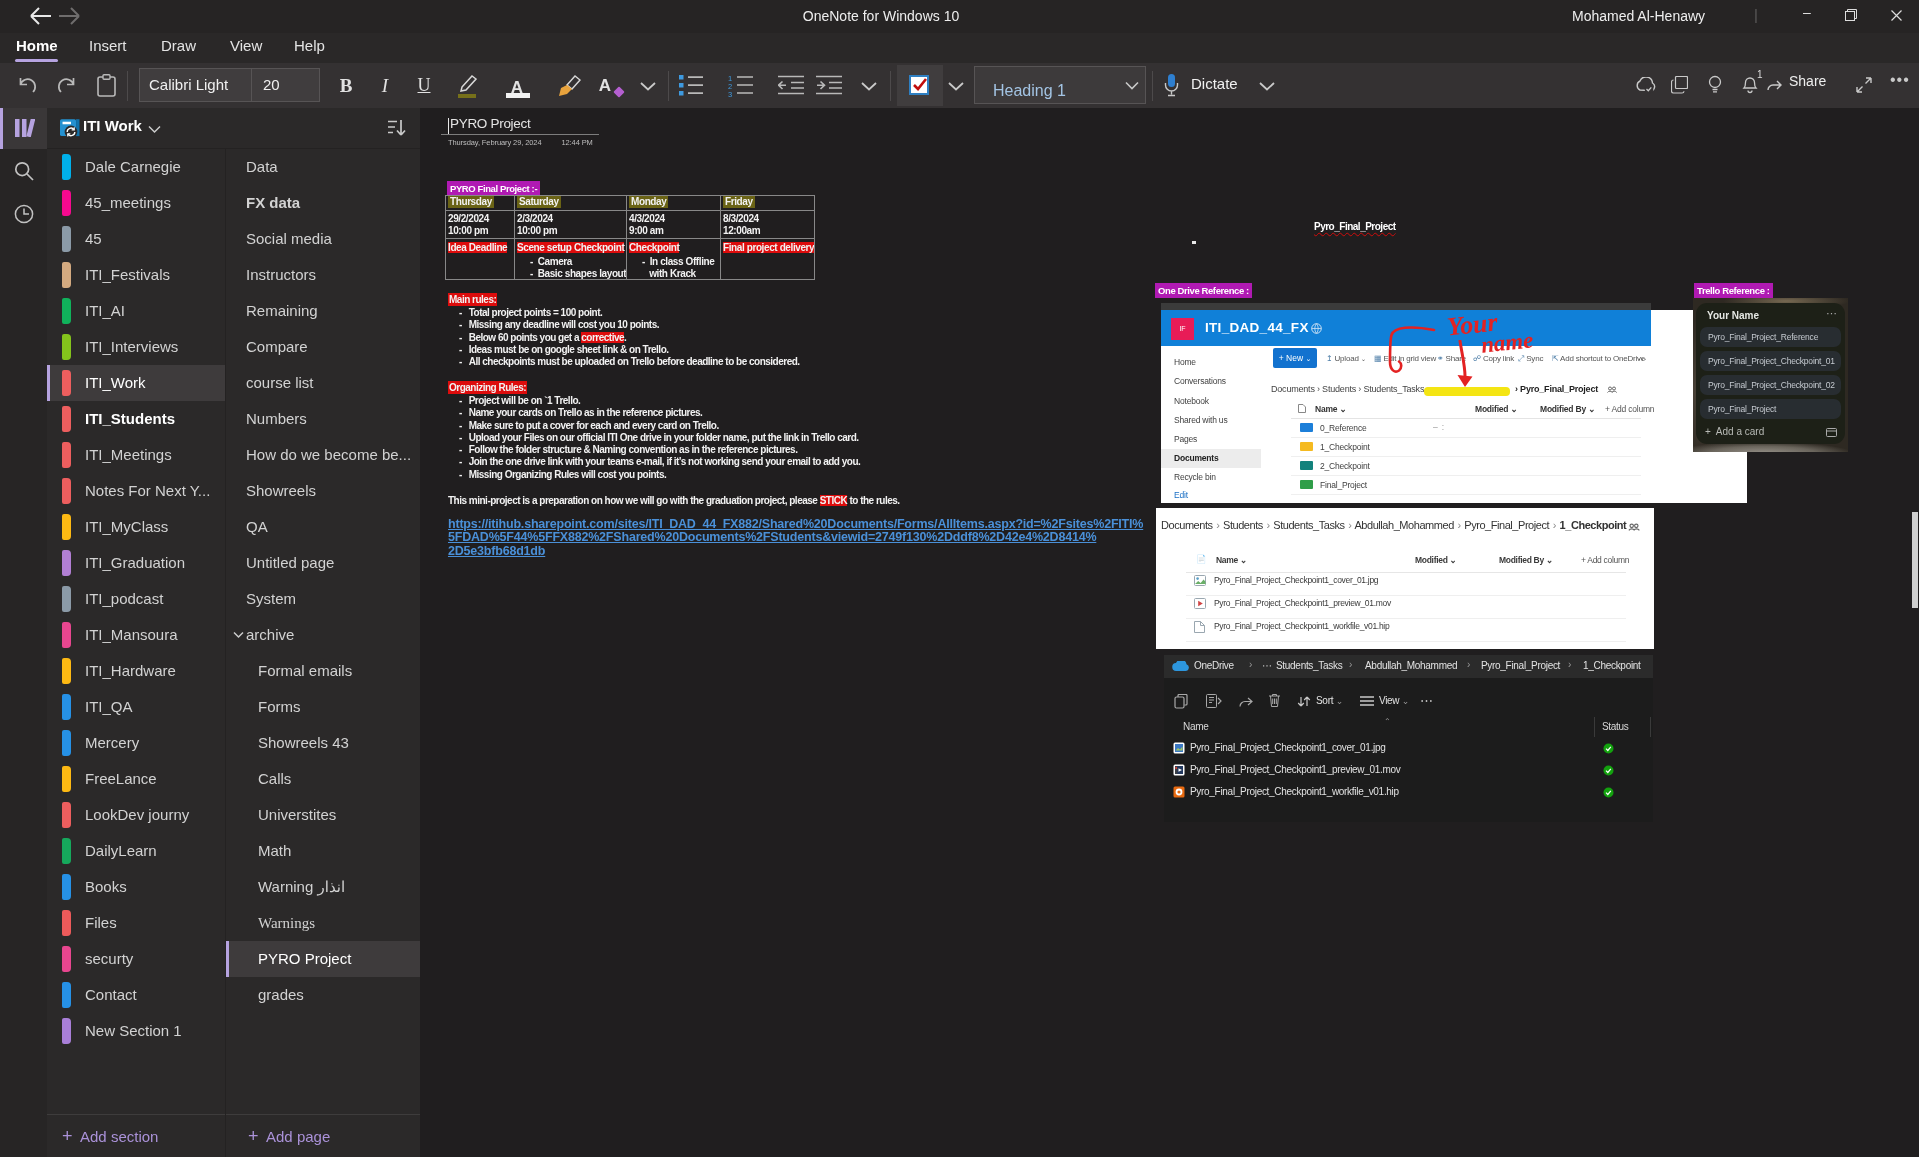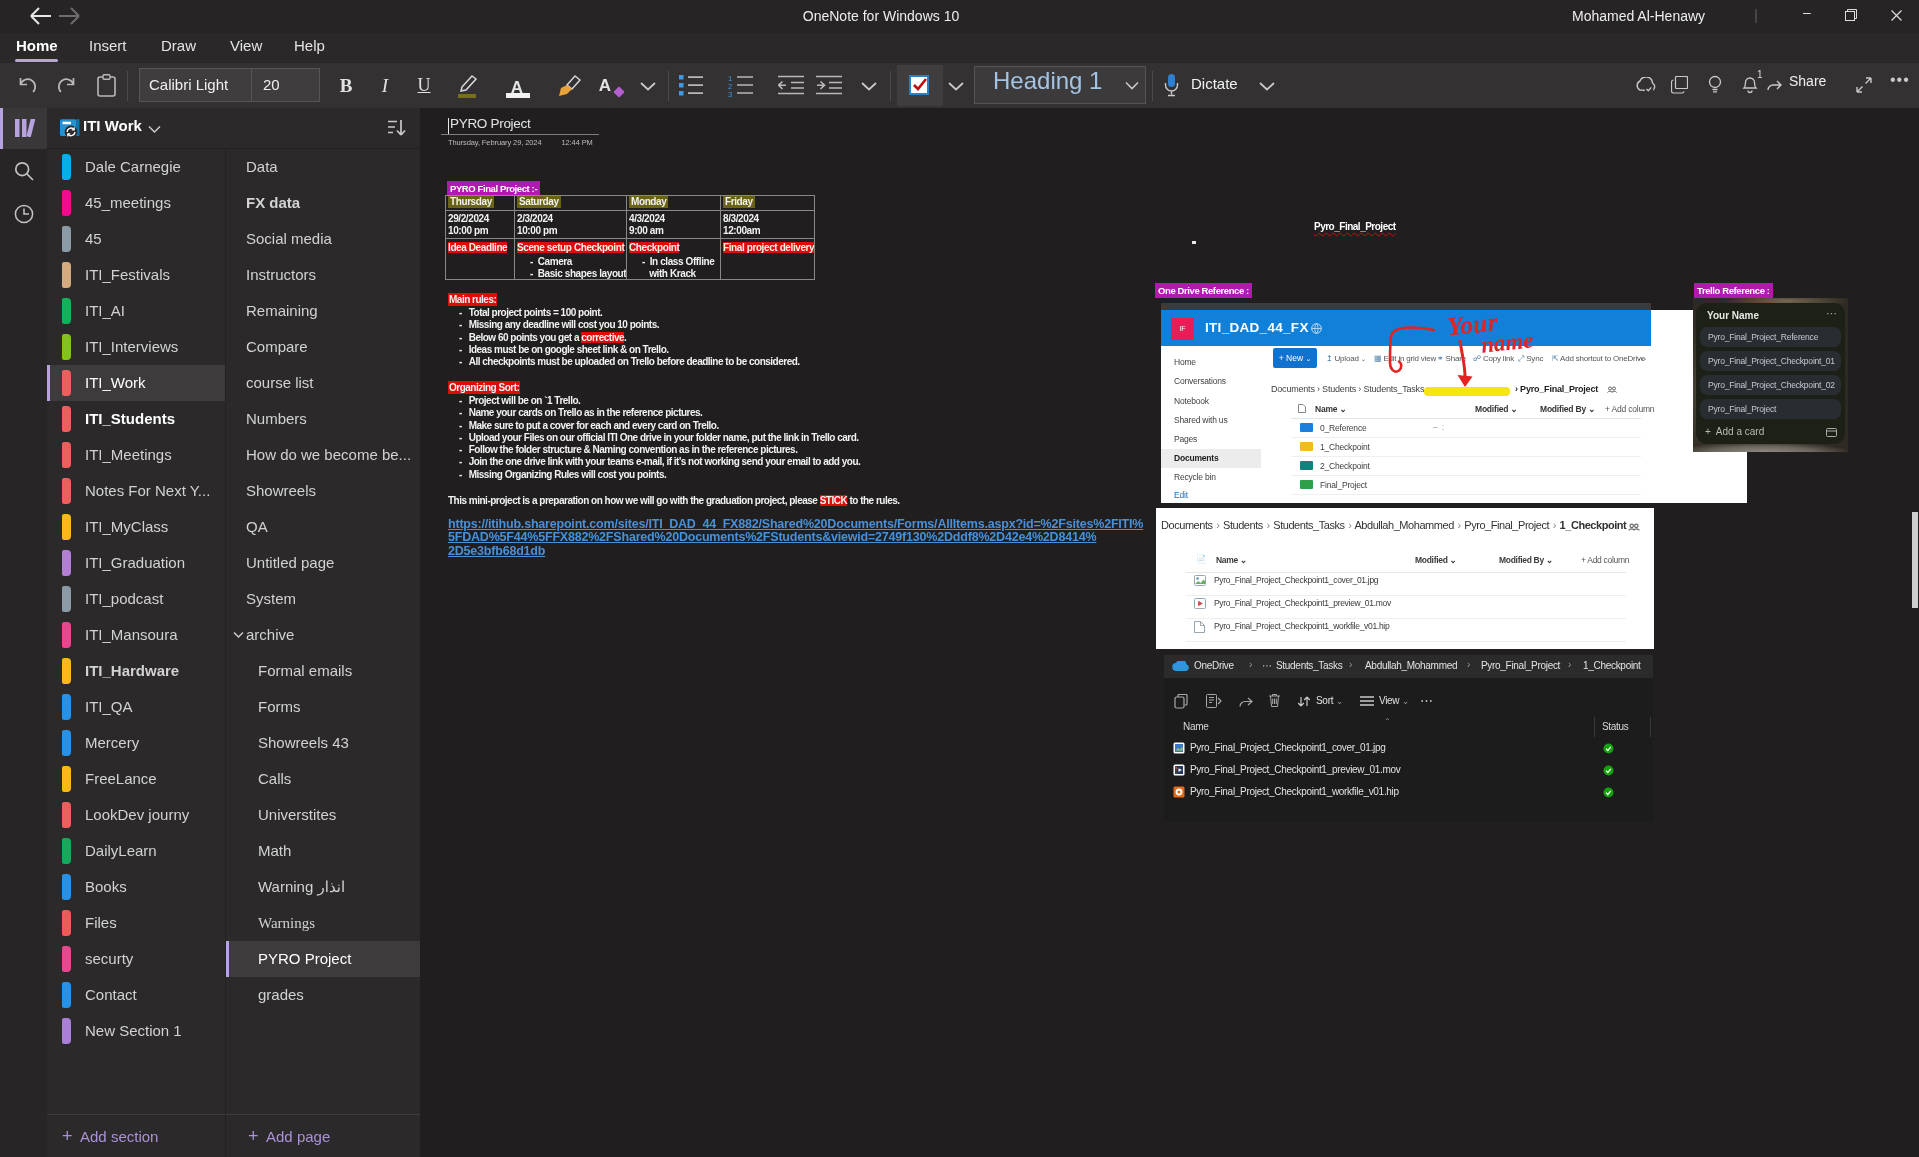--- a/index.html
+++ b/index.html
@@ -149,21 +149,21 @@
     <div class="vsep" style="left:890px"></div>
     <div class="abs" style="left:897px;top:2px;width:46px;height:41px;background:#403d3e"></div>
     <div class="abs" style="left:909px;top:12px;width:20px;height:20px;background:#fff;border:2px solid #2e7fc2;box-sizing:border-box"></div>
     <svg class="abs" style="left:912px;top:14px" width="16" height="15" viewBox="0 0 16 15">
         <path d="M2 8 L6 12 L14 2" stroke="#c00c0c" stroke-width="2.6" fill="none"></path>
       </svg>
     <svg class="abs" style="left:948px;top:18px" width="16" height="10" viewBox="0 0 16 10">
         <path d="M1 2 L8 8.5 L15 2" stroke="#c9c9c9" stroke-width="1.8" fill="none"></path>
       </svg>
     <div class="abs" style="left:974px;top:3px;width:172px;height:38px;background:#3d3a3b;border:1px solid #575455;box-sizing:border-box"></div>
-    <div class="abs" style="left:993px;top:4px;font-size:24px;color:#a3c4e4">Heading 1</div>
+    <div class="abs" style="left:993px;top:19px;font-size:16px;color:#a3c4e4">Heading 1</div>
     <svg class="abs" style="left:1125px;top:18px" width="14" height="9" viewBox="0 0 14 9">
         <path d="M1 1.5 L7 7.5 L13 1.5" stroke="#c9c9c9" stroke-width="1.6" fill="none"></path>
       </svg>
     <div class="vsep" style="left:1152px"></div>
     <svg class="abs" style="left:1164px;top:11px" width="15" height="23" viewBox="0 0 15 23">
         <rect x="4" y="0" width="7" height="13" rx="3.5" fill="#2e7fd0"></rect>
         <path d="M1.5 9 v2 a6 6 0 0 0 12 0 v-2 M7.5 17.5 v3 M4 21.5 h7" stroke="#c9c9c9" stroke-width="1.4" fill="none"></path>
       </svg>
     <div class="abs" style="left:1191px;top:12px;font-size:15px;color:#f0f0f0">Dictate</div>
     <svg class="abs" style="left:1259px;top:18px" width="16" height="10" viewBox="0 0 16 10">
@@ -242,21 +242,21 @@
     <div class="srow" style="top:185px;"><span class="tab" style="background:#10b25b"></span>ITI_AI</div>
     <div class="srow" style="top:221px;"><span class="tab" style="background:#84c31c"></span>ITI_Interviews</div>
     <div class="srow" style="top:257px;background:#3e3b3c;color:#fff;"><span class="selbar"></span><span class="tab" style="background:#ed5e5e"></span>ITI_Work</div>
     <div class="srow" style="top:293px;font-weight:bold;color:#fff;"><span class="tab" style="background:#ed5e5e"></span>ITI_Students</div>
     <div class="srow" style="top:329px;"><span class="tab" style="background:#ed5e5e"></span>ITI_Meetings</div>
     <div class="srow" style="top:365px;"><span class="tab" style="background:#ed5e5e"></span>Notes For Next Y...</div>
     <div class="srow" style="top:401px;"><span class="tab" style="background:#fdb913"></span>ITI_MyClass</div>
     <div class="srow" style="top:437px;"><span class="tab" style="background:#b27fd4"></span>ITI_Graduation</div>
     <div class="srow" style="top:473px;"><span class="tab" style="background:#8b9aa7"></span>ITI_podcast</div>
     <div class="srow" style="top:509px;"><span class="tab" style="background:#e8468f"></span>ITI_Mansoura</div>
-    <div class="srow" style="top:545px;font-weight:bold;"><span class="tab" style="background:#fdb913"></span>ITI_Hardware</div>
+    <div class="srow" style="top:545px;"><span class="tab" style="background:#fdb913"></span>ITI_Hardware</div>
     <div class="srow" style="top:581px;"><span class="tab" style="background:#2691e6"></span>ITI_QA</div>
     <div class="srow" style="top:617px;"><span class="tab" style="background:#2691e6"></span>Mercery</div>
     <div class="srow" style="top:653px;"><span class="tab" style="background:#fdb913"></span>FreeLance</div>
     <div class="srow" style="top:689px;"><span class="tab" style="background:#ed5e5e"></span>LookDev journy</div>
     <div class="srow" style="top:725px;"><span class="tab" style="background:#16a85c"></span>DailyLearn</div>
     <div class="srow" style="top:761px;"><span class="tab" style="background:#2691e6"></span>Books</div>
     <div class="srow" style="top:797px;"><span class="tab" style="background:#ed5a5a"></span>Files</div>
     <div class="srow" style="top:833px;"><span class="tab" style="background:#e8468f"></span>securty</div>
     <div class="srow" style="top:869px;"><span class="tab" style="background:#2691e6"></span>Contact</div>
     <div class="srow" style="top:905px;"><span class="tab" style="background:#a97fd8"></span>New Section 1</div>
@@ -322,21 +322,21 @@
     </tbody>
       </table>
     <div class="abs note" style="left:28px;top:186px"><span class="hl-red" style="padding:1px 1px">Main rules:</span></div>
     <div class="abs note" style="left:39px;top:199px;line-height:12.3px;white-space:nowrap">
       -&nbsp;&nbsp;&nbsp;Total project points = 100 point.<br>
       -&nbsp;&nbsp;&nbsp;Missing any deadline will cost you 10 points.<br>
       -&nbsp;&nbsp;&nbsp;Below 60 points you get a <span class="hl-red">corrective</span>.<br>
       -&nbsp;&nbsp;&nbsp;Ideas must be on google sheet link &amp; on Trello.<br>
       -&nbsp;&nbsp;&nbsp;All checkpoints must be uploaded on Trello before deadline to be considered.
     </div>
-    <div class="abs note" style="left:28px;top:274px"><span class="hl-red" style="padding:1px 1px">Organizing Sort:</span></div>
+    <div class="abs note" style="left:28px;top:274px"><span class="hl-red" style="padding:1px 1px">Organizing Rules:</span></div>
     <div class="abs note" style="left:39px;top:287px;line-height:12.3px;white-space:nowrap">
       -&nbsp;&nbsp;&nbsp;Project will be on `1 Trello.<br>
       -&nbsp;&nbsp;&nbsp;Name your cards on Trello as in the reference pictures.<br>
       -&nbsp;&nbsp;&nbsp;Make sure to put a cover for each and every card on Trello.<br>
       -&nbsp;&nbsp;&nbsp;Upload your Files on our official ITI One drive in your folder name, put the link in Trello card.<br>
       -&nbsp;&nbsp;&nbsp;Follow the folder structure &amp; Naming convention as in the reference pictures.<br>
       -&nbsp;&nbsp;&nbsp;Join the one drive link with your teams e-mail, if it's not working send your email to add you.<br>
       -&nbsp;&nbsp;&nbsp;Missing Organizing Rules will cost you points.
     </div>
     <div class="abs note" style="left:28px;top:387px">This mini-project is a preparation on how we will go with the graduation project, please <span class="hl-red">STICK</span> to the rules.</div>

